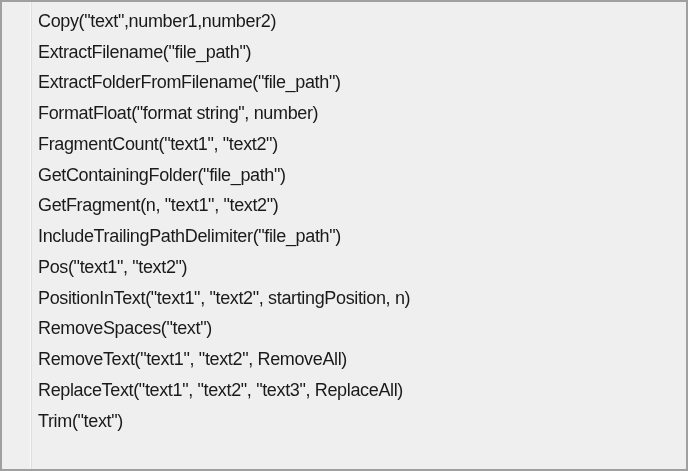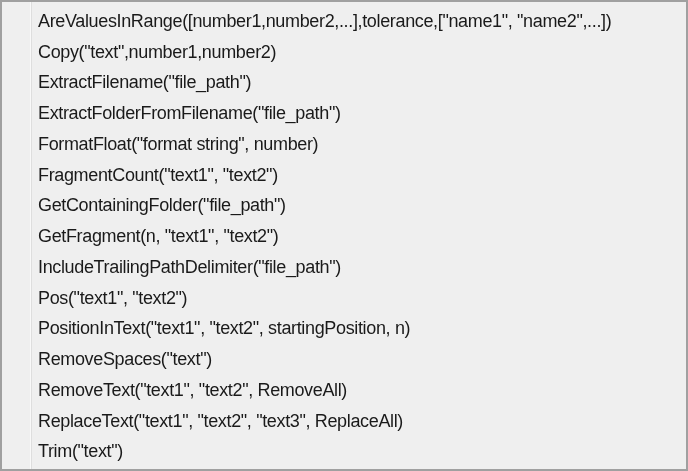--- a/index.html
+++ b/index.html
@@ -40,21 +40,20 @@
     white-space: pre;
     cursor: default;
   }
 </style>
 </head>
 <body>
 
 <div class="popup">
   <div class="gutter"></div>
   <div class="list">
-    <div class="row">AreValuesInRange([number1,number2,...],tolerance,["name1", "name2",...])</div>
     <div class="row">Copy("text",number1,number2)</div>
     <div class="row">ExtractFilename("file_path")</div>
     <div class="row">ExtractFolderFromFilename("file_path")</div>
     <div class="row">FormatFloat("format string", number)</div>
     <div class="row">FragmentCount("text1", "text2")</div>
     <div class="row">GetContainingFolder("file_path")</div>
     <div class="row">GetFragment(n, "text1", "text2")</div>
     <div class="row">IncludeTrailingPathDelimiter("file_path")</div>
     <div class="row">Pos("text1", "text2")</div>
     <div class="row">PositionInText("text1", "text2", startingPosition, n)</div>

